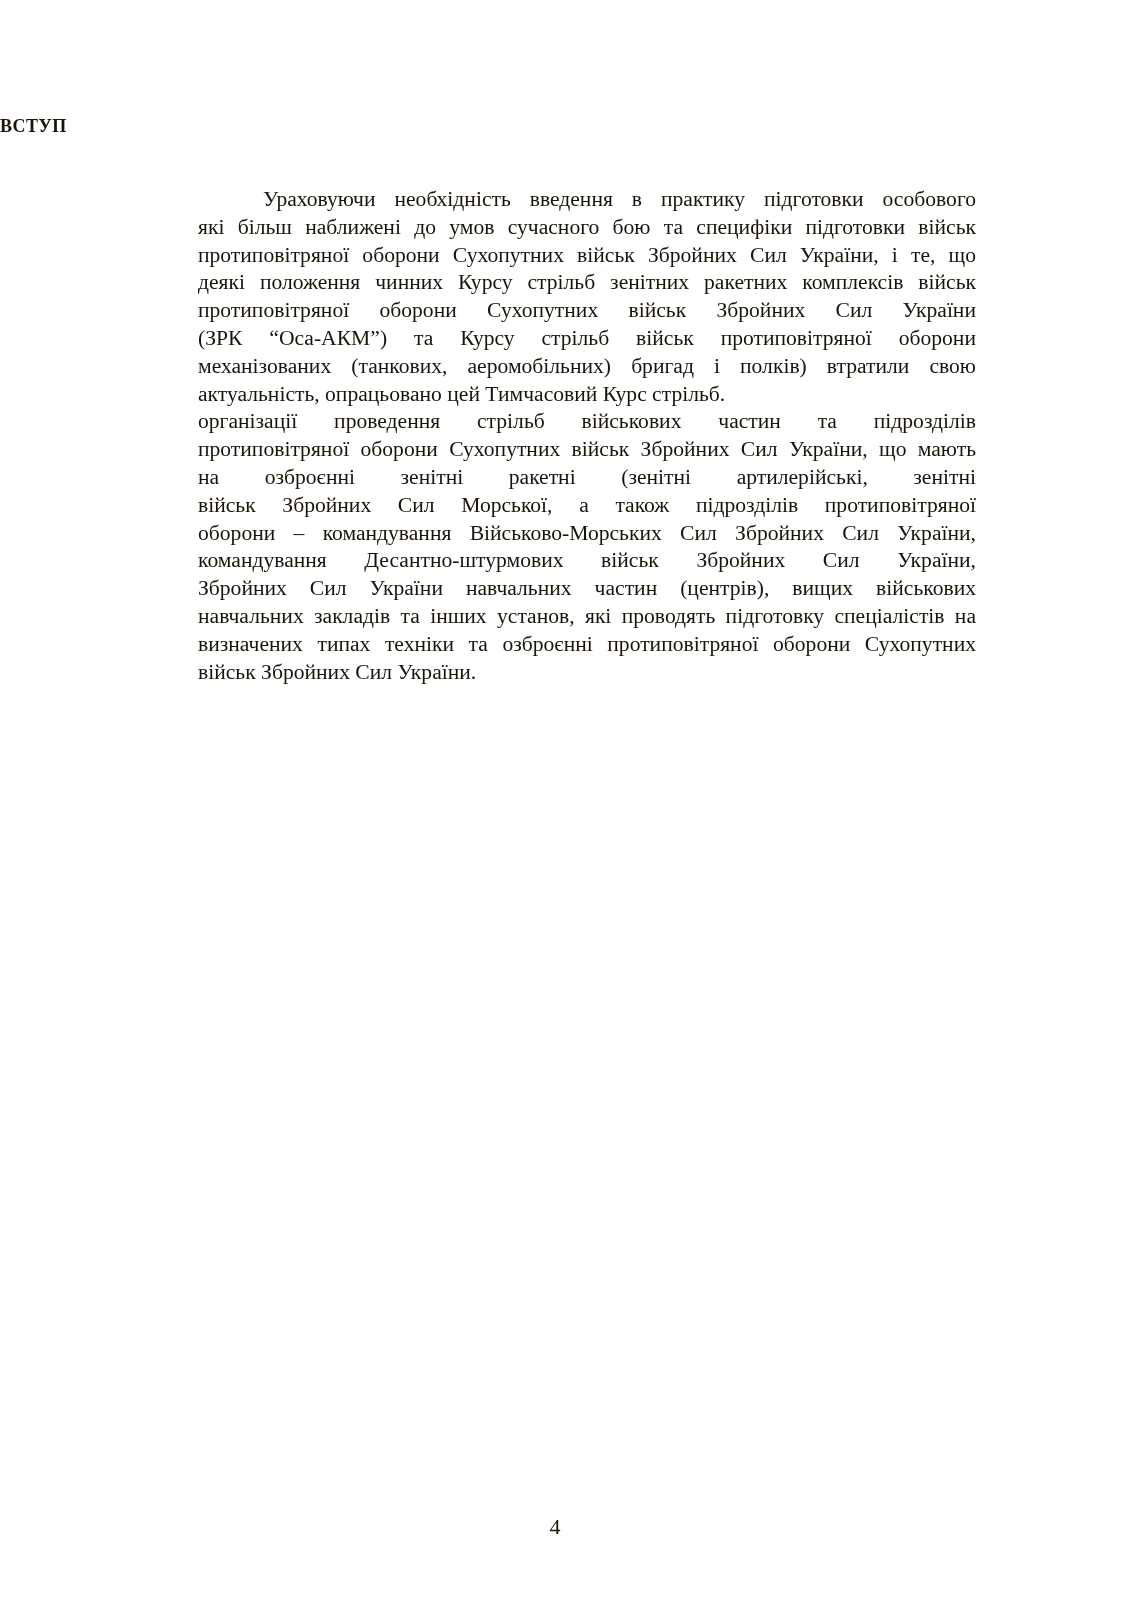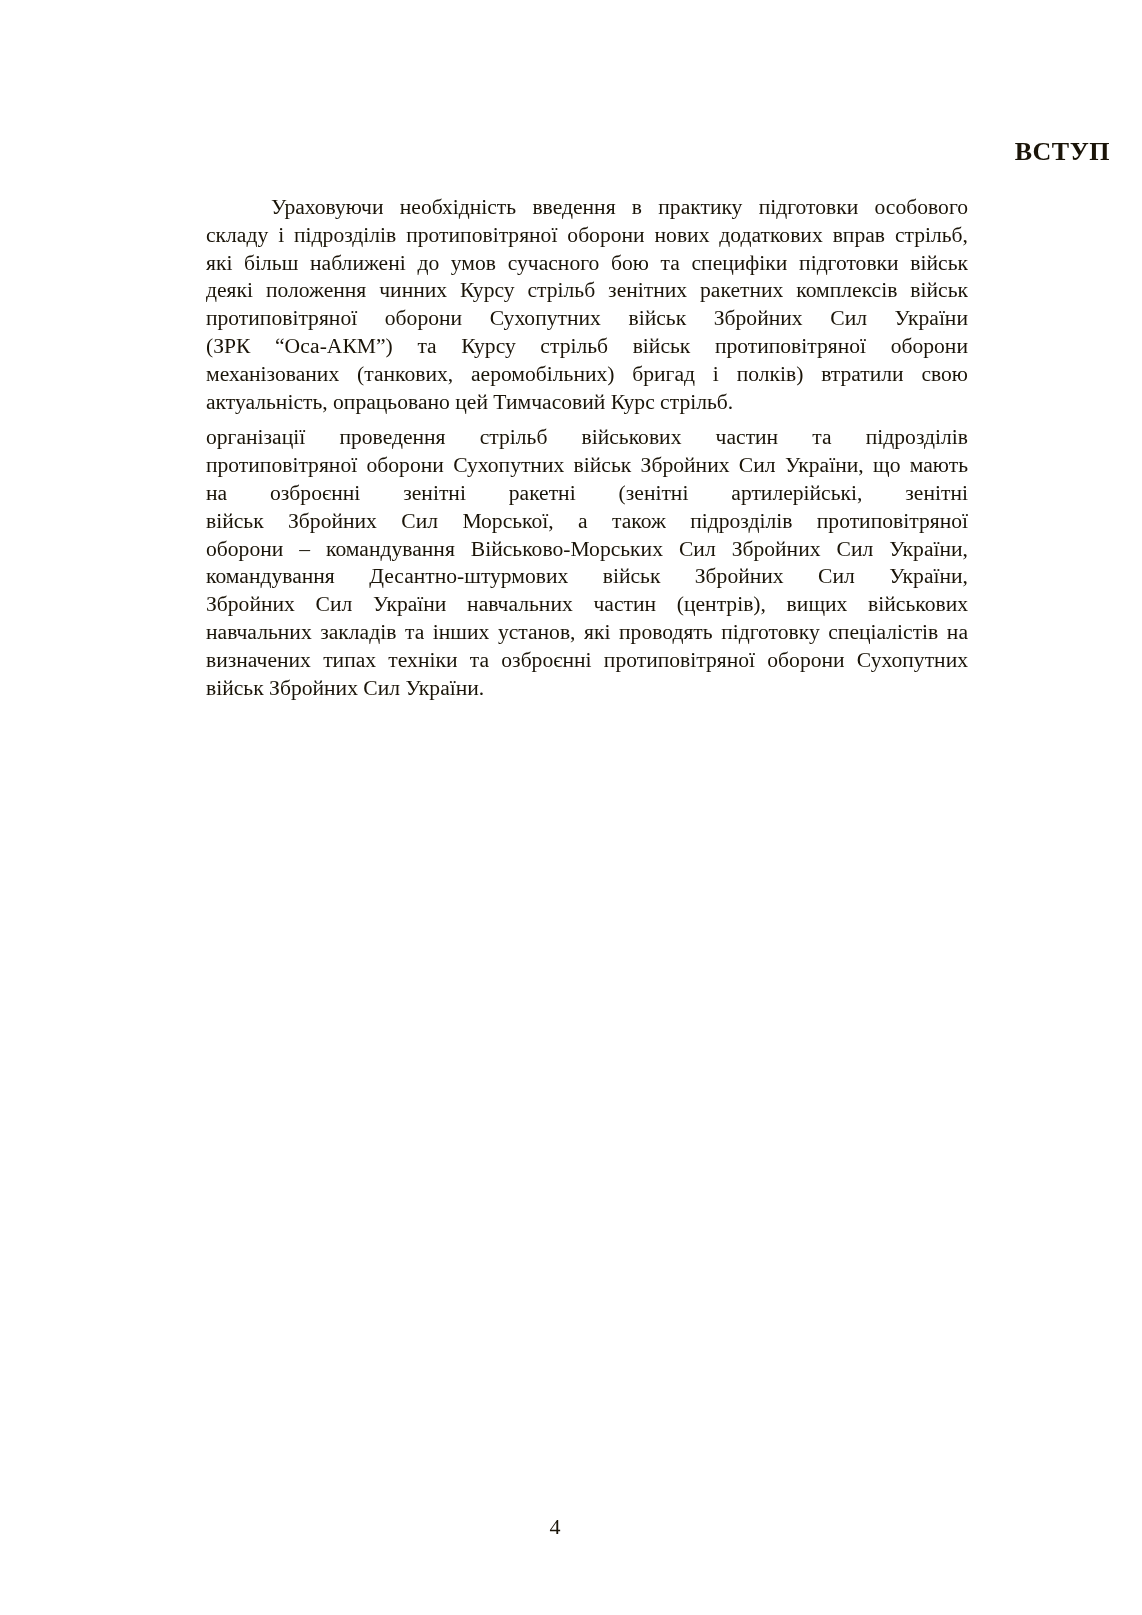--- a/index.html
+++ b/index.html
@@ -17,41 +17,41 @@
     }
     .page {
       position: absolute;
       left: 0; top: 0;
       width: 1142px;
       height: 1615px;
       background: #ffffff;
     }
     .title {
       position: absolute;
-      top: 137px;
+      top: 116px;
       left: 0;
       width: 1110px;
-      text-align: right;
+      text-align: left;
       font-weight: bold;
-      font-size: 26px;
+      font-size: 18px;
       letter-spacing: 0.5px;
       color: #1a1408;
     }
     .body-text {
       position: absolute;
       left: 133px;
       top: 186px;
       width: 843px;
       font-size: 21.6px;
       line-height: 27.8px;
       text-align: justify;
       color: #1a1408;
     }
     .para {
-      margin: 8px;
+      margin: 0;
       text-indent: 65px;
       text-align: justify;
     }
     .line {
       display: block;
       text-align: justify;
       text-align-last: justify;
       white-space: nowrap;
     }
     .line.first { padding-left: 65px; }
@@ -68,22 +68,22 @@
   </style>
 </head>
 <body>
 
 <div class="page">
   <div class="title">ВСТУП</div>
 
   <div class="body-text">
     <div class="para">
       <span class="line first">Ураховуючи необхідність введення в практику підготовки особового</span>
-      <span class="line">складу і підрозділів протиповітряної оборони нових додаткових вправ стрільб,</span>
       <span class="line">які більш наближені до умов сучасного бою та специфіки підготовки військ</span>
+      <span class="line">протиповітряної оборони Сухопутних військ Збройних Сил України, і те, що</span>
       <span class="line">деякі положення чинних Курсу стрільб зенітних ракетних комплексів військ</span>
       <span class="line">протиповітряної оборони Сухопутних військ Збройних Сил України</span>
       <span class="line"> (ЗРК “Оса-АКМ”) та Курсу стрільб військ протиповітряної оборони</span>
       <span class="line">механізованих (танкових, аеромобільних) бригад і полків) втратили свою</span>
       <span class="line last">актуальність, опрацьовано цей Тимчасовий Курс стрільб.</span>
     </div>
     <div class="para">
       <span class="line">організації проведення стрільб військових частин та підрозділів</span>
       <span class="line">протиповітряної оборони Сухопутних військ Збройних Сил України, що мають</span>
       <span class="line">на озброєнні зенітні ракетні (зенітні артилерійські, зенітні</span>

